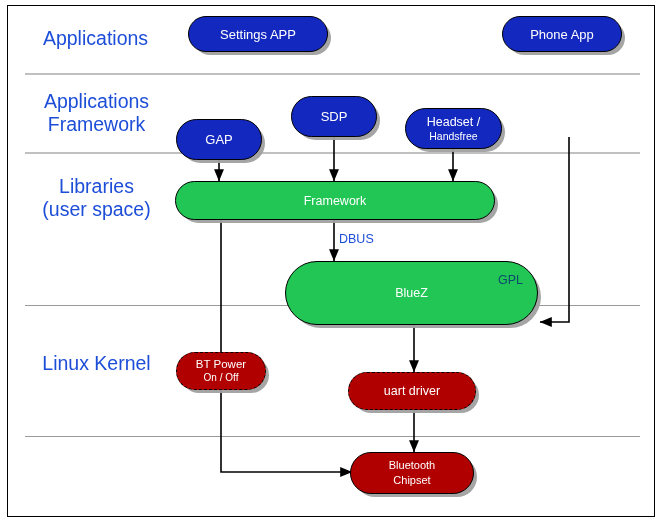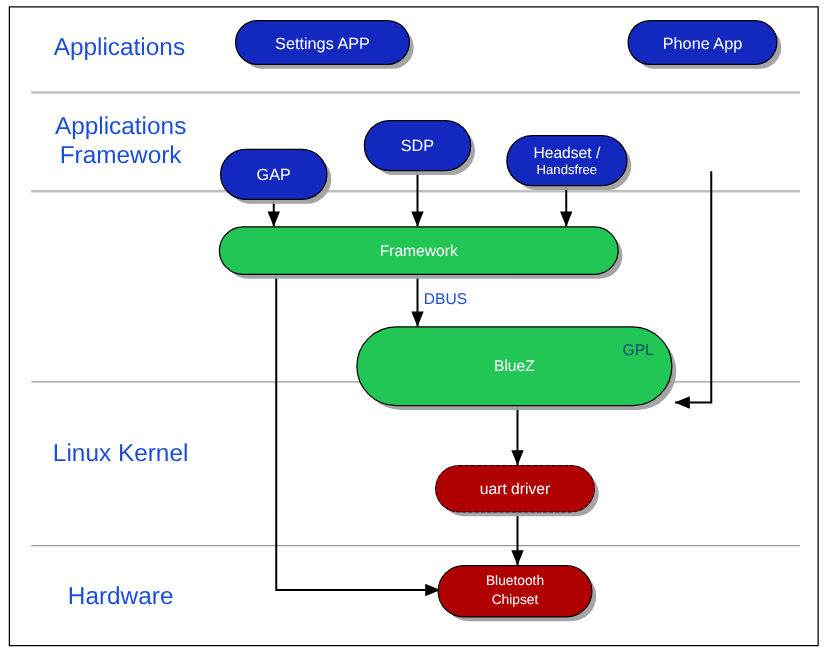--- a/index.html
+++ b/index.html
@@ -95,24 +95,25 @@
   <div class="layer-divider" style="left:25px; top:73px;  width:615px;"></div>
   <div class="layer-divider" style="left:25px; top:152px; width:615px;"></div>
   <div class="layer-divider" style="left:25px; top:305px; width:615px; border-top-width:1px; border-top-color:#9a9a9a;"></div>
   <div class="layer-divider" style="left:25px; top:436px; width:615px; border-top-width:1px; border-top-color:#9a9a9a;"></div>
 
   <div class="layer-label" style="left:18px;  top:27px;  width:155px;">Applications</div>
 
   <div class="layer-label" style="left:14px;  top:90px;  width:165px;">Applications
 Framework</div>
 
+  <div class="layer-label" style="left:14px;  top:175px; width:165px;">Libraries
+(user space)</div>
 
   <div class="layer-label" style="left:14px;  top:352px; width:165px;">Linux Kernel</div>
 
-  <div class="layer-label" style="left:14px;  top:466px; width:165px;">Hardware</div>
 
   <svg id="connectors" viewBox="0 0 663 523" width="663" height="523">
     <defs>
       <marker id="arrow" markerWidth="9" markerHeight="9" refX="7.4" refY="3.1" orient="auto" markerUnits="strokeWidth">
         <path d="M0,0 L7.6,3.1 L0,6.2 z" fill="#000000"></path>
       </marker>
     </defs>
 
     <path d="M219,137 L219,181" stroke="#000" stroke-width="1.6" fill="none" marker-end="url(#arrow)"></path>
 
@@ -157,20 +158,24 @@
     <span class="lbl-main">Framework</span>
   </div>
 
   <div class="edge-label" style="left:339px; top:232px;">DBUS</div>
 
   <div class="node green" style="left:285px; top:261px; width:253px; height:64px; border-radius:32px; font-size:12.5px;">
     <span class="corner-tag" style="right:14px; top:11px;">GPL</span>
     <span class="lbl-main">BlueZ</span>
   </div>
 
+  <div class="node red" style="left:176px; top:352px; width:90px; height:38px; border-radius:19px; font-size:11.5px; line-height:13px;">
+    <span class="lbl-main">BT Power</span>
+    <span class="lbl-sub" style="font-size:10px;">On / Off</span>
+  </div>
 
   <div class="node red" style="left:348px; top:372px; width:128px; height:38px; border-radius:19px; font-size:12.5px;">
     <span class="lbl-main">uart driver</span>
   </div>
 
   <div class="node red solid" style="left:350px; top:452px; width:124px; height:42px; border-radius:21px; font-size:11px; line-height:15px;">
     <span class="lbl-main">Bluetooth</span>
     <span class="lbl-sub">Chipset</span>
   </div>
 

